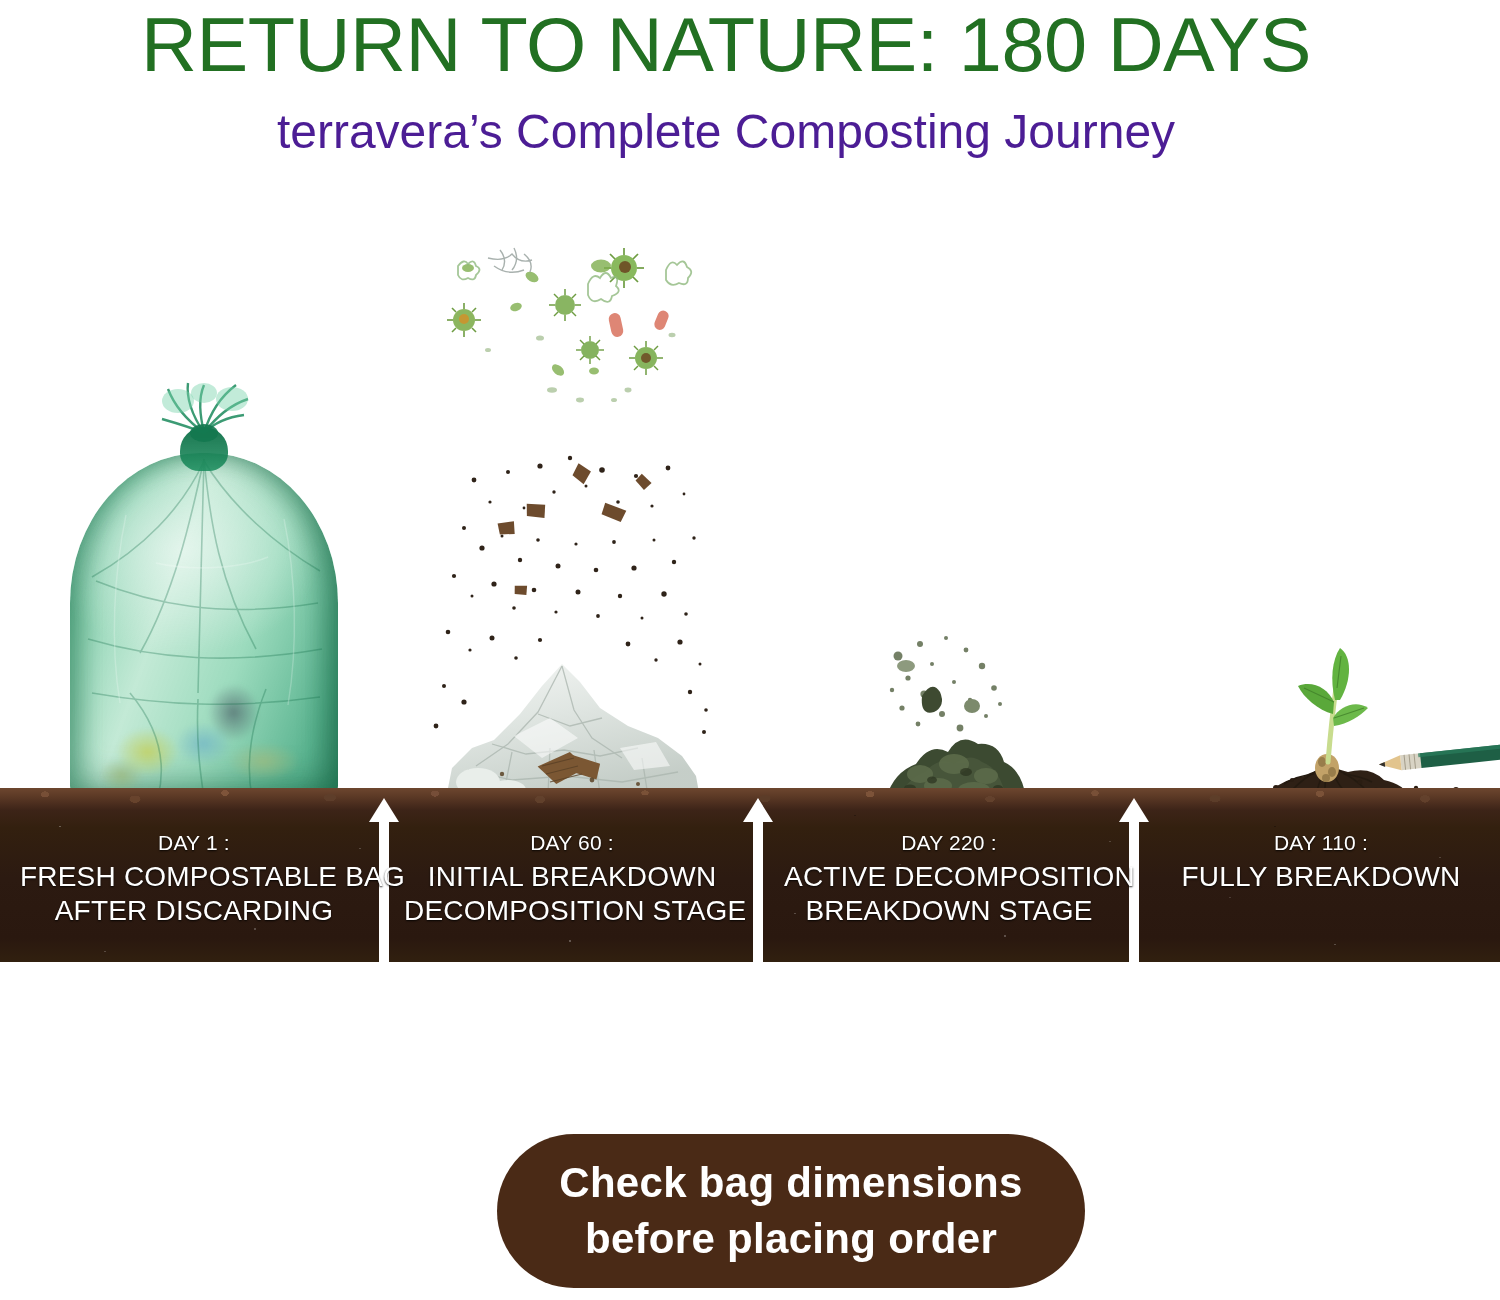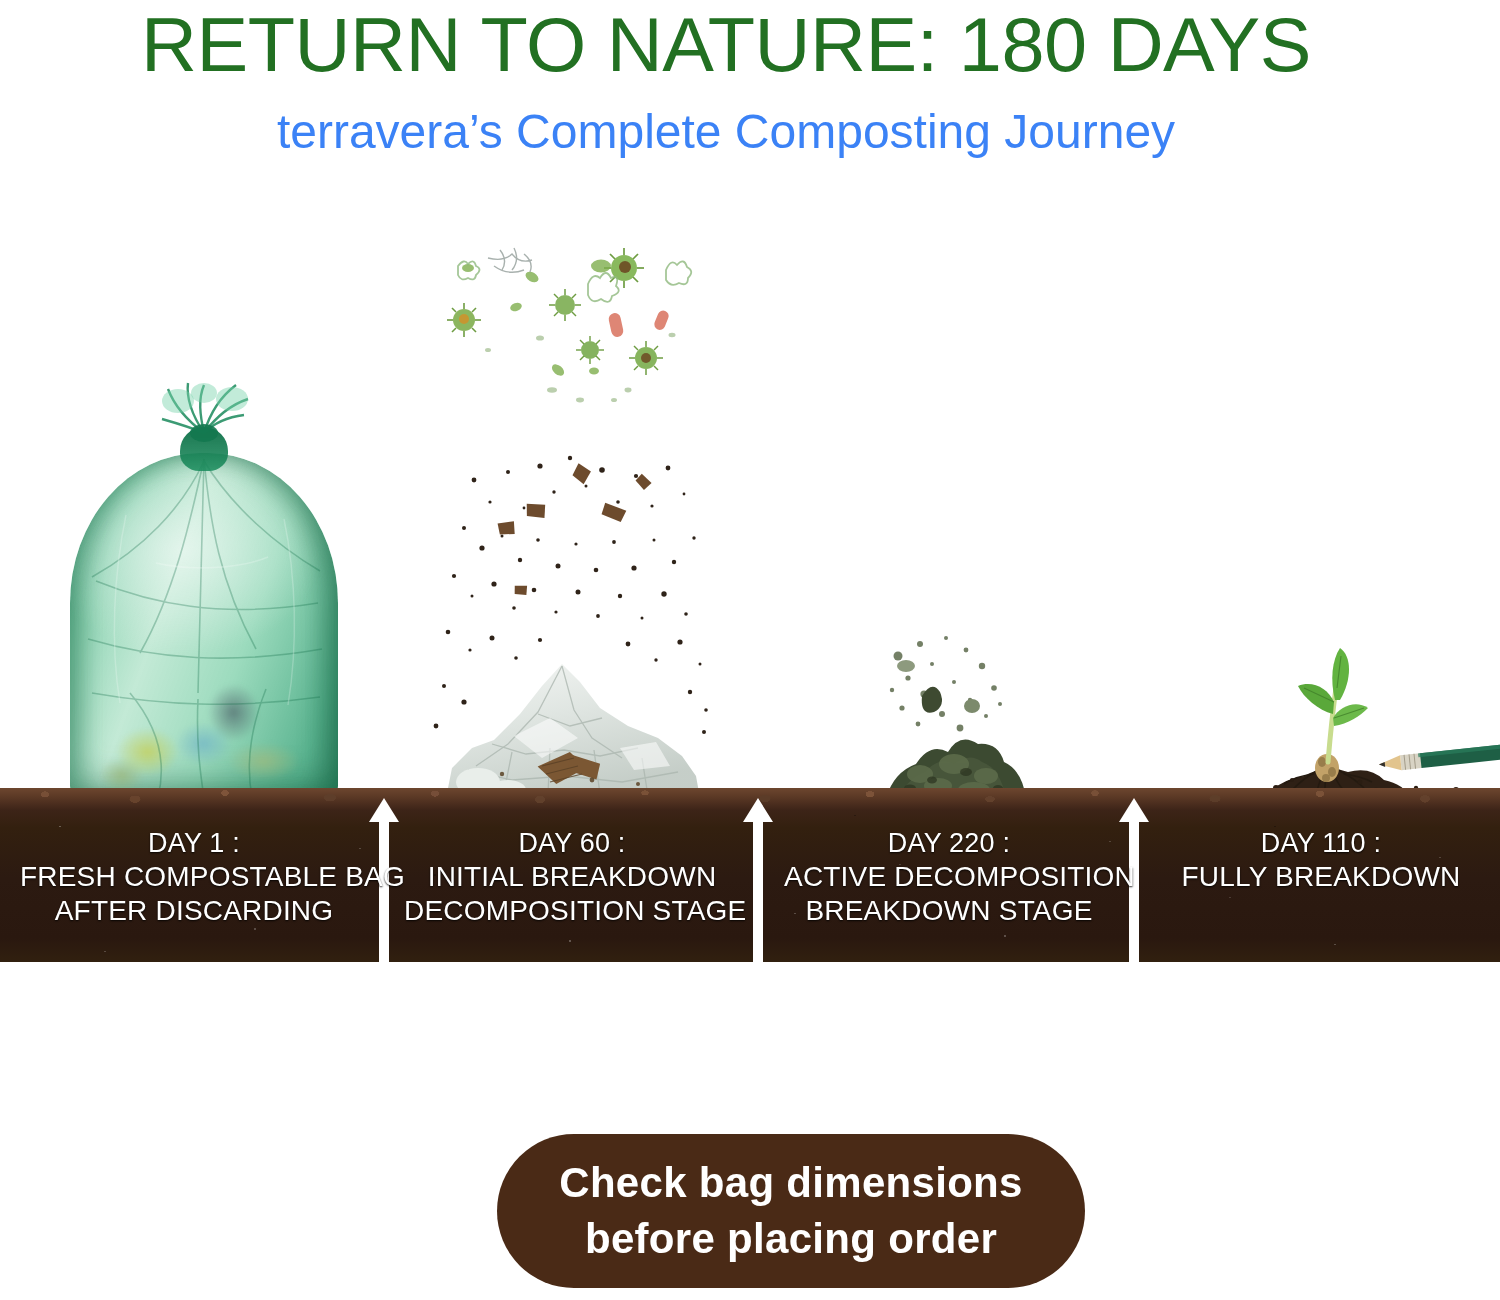--- a/index.html
+++ b/index.html
@@ -37,21 +37,21 @@
     letter-spacing: -0.5px;
     color: #227022;
     white-space: nowrap;
     transform: scaleX(1.02);
   }
   .title-sub {
     font-family: "Liberation Sans", sans-serif;
     font-size: 48px;
     line-height: 60px;
     font-weight: 400;
-    color: #3b82f6;
+    color: #4c1d95;
     margin-top: 18px;
     letter-spacing: 0px;
     white-space: nowrap;
   }
 
   
   .scene {
     position: absolute;
     top: 230px; left: 0;
     width: 1500px;
@@ -139,21 +139,21 @@
     position: absolute;
     text-align: center;
     color: #ffffff;
     font-family: "Liberation Sans", sans-serif;
     font-weight: 400;
     letter-spacing: 0.2px;
     text-shadow: 0 1px 2px rgba(0,0,0,.85);
     line-height: 34px;
     white-space: nowrap;
   }
-  .caption .cap-day { font-size: 27px; display: block; text-align: center; }
+  .caption .cap-day { font-size: 21px; display: block; text-align: center; }
   .caption .cap-l1,
   .caption .cap-l2 { font-size: 28px; display: block; }
 
   
   .bag-wrap {
     position: absolute;
     left: 62px;
     top: 145px;
     width: 285px;
     height: 425px;

